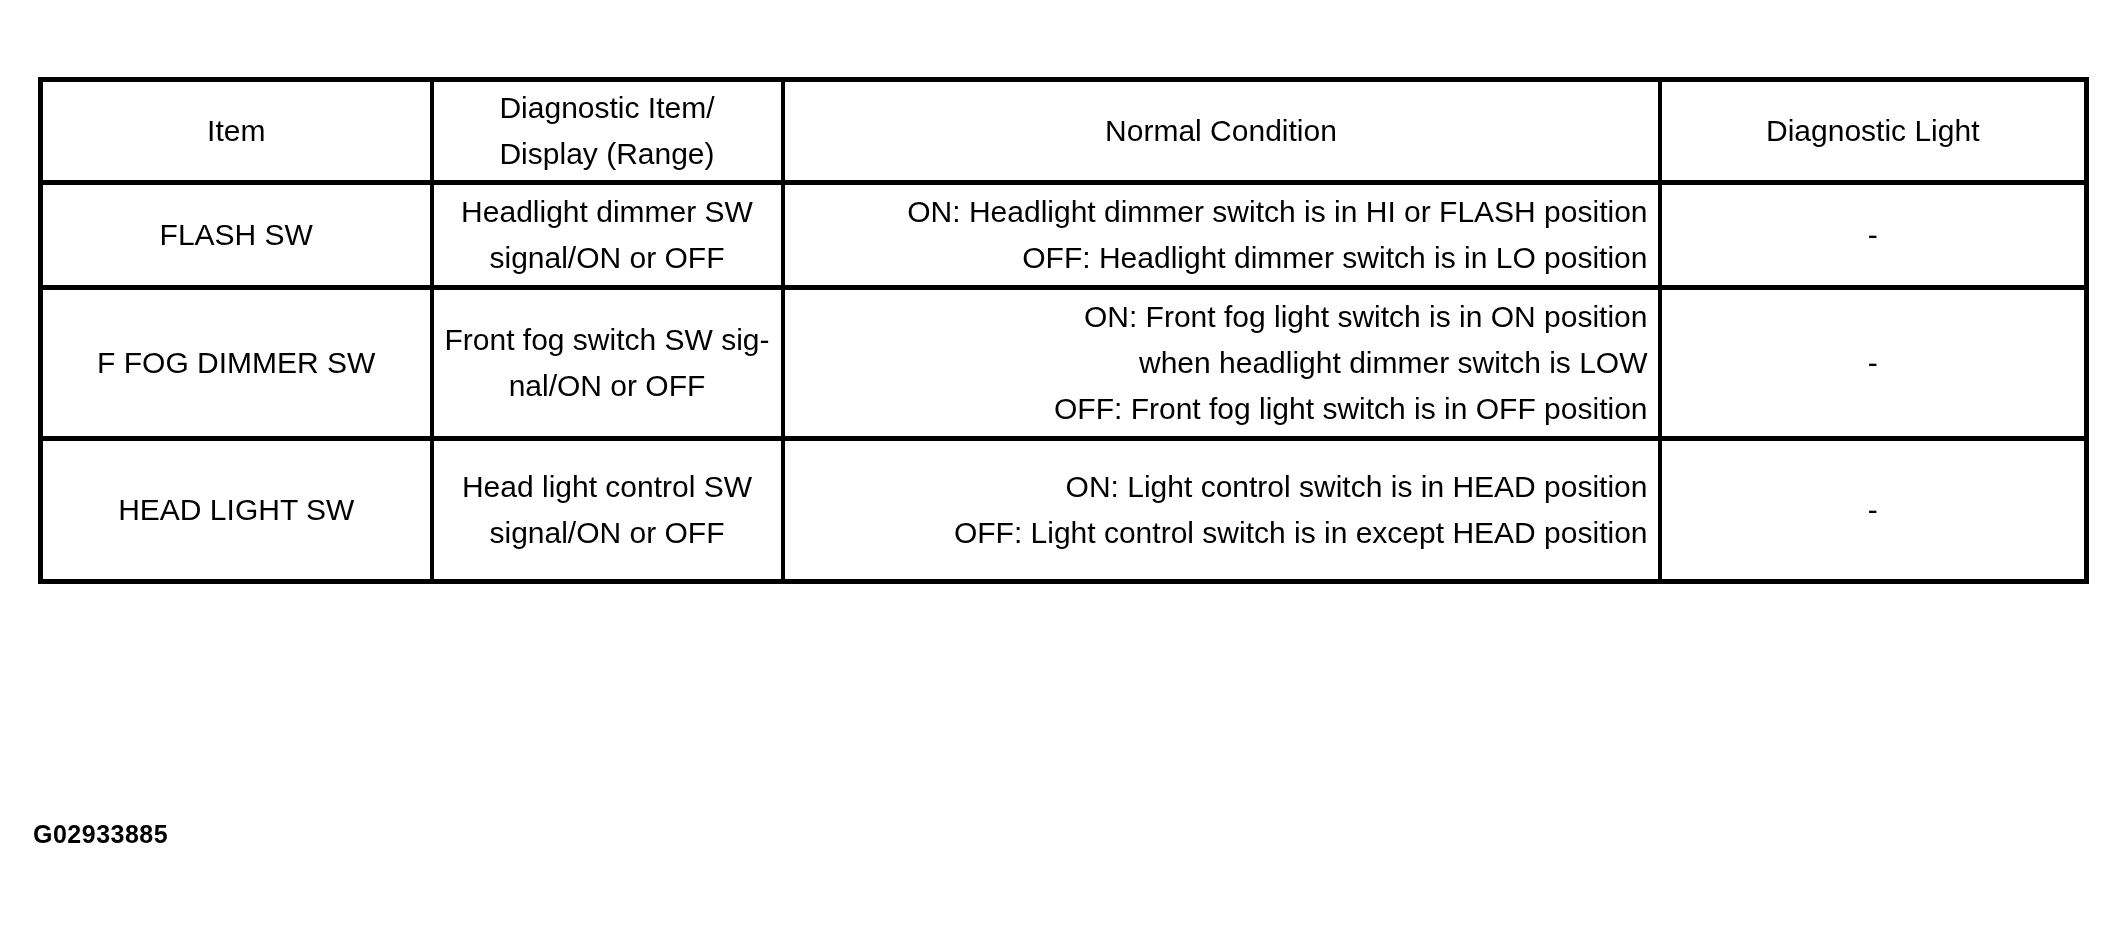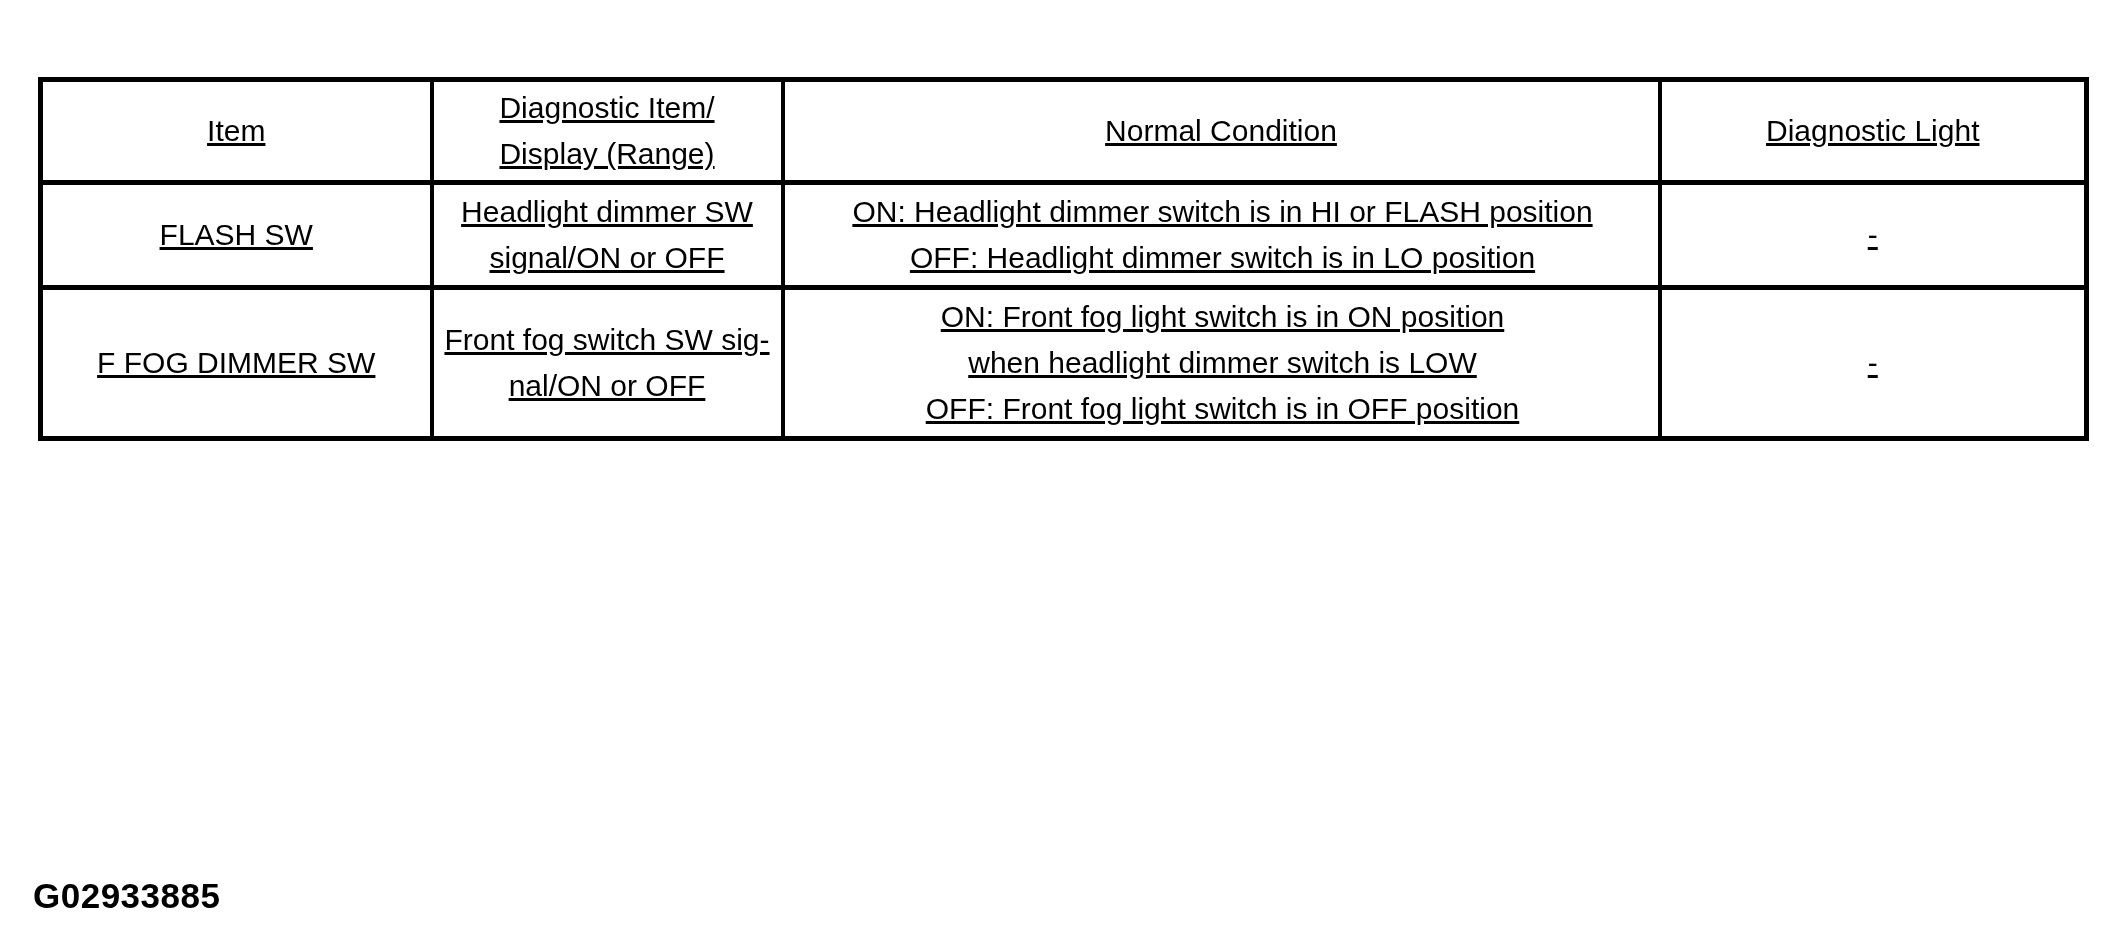--- a/index.html
+++ b/index.html
@@ -15,55 +15,54 @@
     overflow: hidden;
   }
   .doc-table {
     position: absolute;
     left: 38px;
     top: 77px;
     width: 2046px;
     border-collapse: collapse;
     table-layout: fixed;
     border: 5px solid #000000;
-    text-decoration: underline;
   }
   .doc-table th,
   .doc-table td {
     border: 4px solid #000000;
     border-top-width: 5px;
     border-bottom-width: 5px;
     vertical-align: middle;
     white-space: pre-line;
     font-size: 30px;
     line-height: 46px;
     font-weight: normal;
     text-align: center;
     overflow: hidden;
   }
   .col-item { width: 391px; }
   .col-meas { width: 351px; }
   .col-cond { width: 877px; }
   .col-note { width: 427px; }
   .doc-table td.cell-cond {
-    text-align: center;
+    text-align: right;
     padding: 4px 10px 4px 13px;
   }
   .doc-table thead tr { height: 103px; }
   .doc-table tbody tr:nth-child(1) { height: 96px; }
   .doc-table tbody tr:nth-child(2) { height: 101px; }
   .doc-table tbody tr:nth-child(3) { height: 143px; }
   .doc-table tbody tr:nth-child(4) { height: 100px; }
   .doc-table tbody tr:nth-child(5) { height: 100px; }
   .doc-table tbody tr:nth-child(6) { height: 97px; }
   .figure-code {
     position: absolute;
     left: 33px;
-    top: 876px;
-    font-size: 35px;
+    top: 820px;
+    font-size: 25px;
     font-weight: 700;
     letter-spacing: 0.5px;
     color: #000000;
   }
 </style>
 </head>
 <body>
 
 <table class="doc-table">
   <thead>
@@ -86,16 +85,24 @@
     </tr>
     <tr>
       <td class="cell-item">F FOG DIMMER SW</td>
       <td class="cell-meas">Front fog switch SW sig-
 nal/ON or OFF</td>
       <td class="cell-cond">ON: Front fog light switch is in ON position
 when headlight dimmer switch is LOW
 OFF: Front fog light switch is in OFF position</td>
       <td class="cell-note">-</td>
     </tr>
+    <tr>
+      <td class="cell-item">HEAD LIGHT SW</td>
+      <td class="cell-meas">Head light control SW
+signal/ON or OFF</td>
+      <td class="cell-cond">ON: Light control switch is in HEAD position
+OFF: Light control switch is in except HEAD position</td>
+      <td class="cell-note">-</td>
+    </tr>
   </tbody>
 </table>
 
 <div class="figure-code">G02933885</div>
 
 </body></html>

